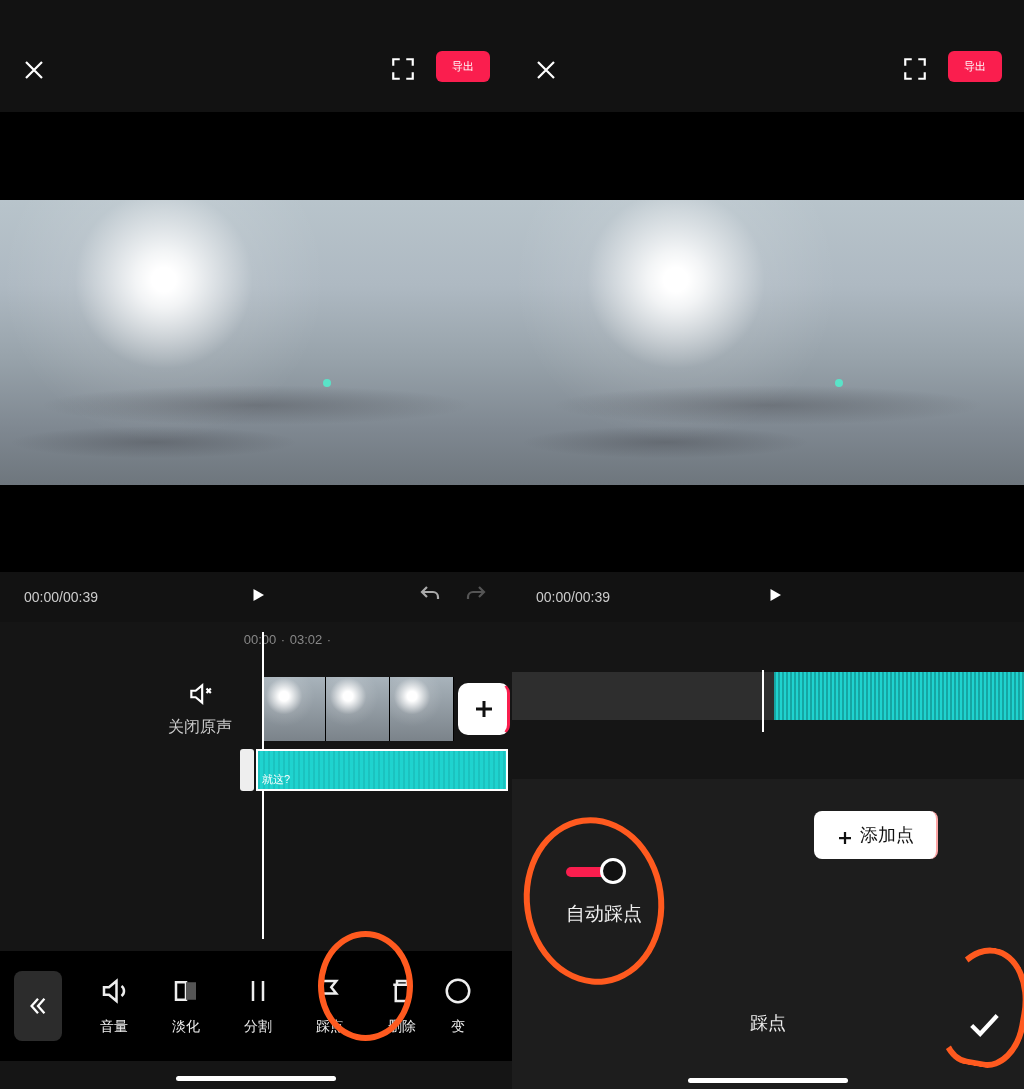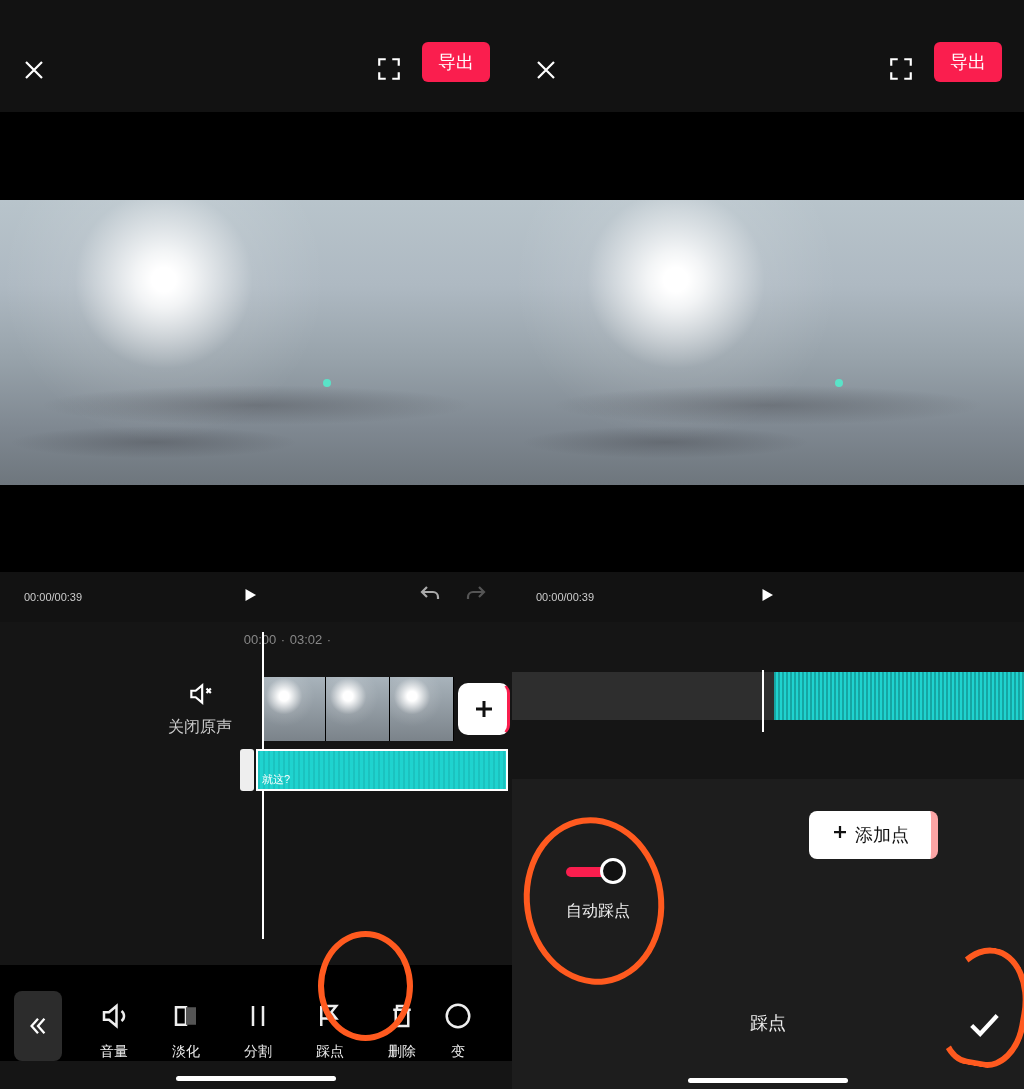--- a/index.html
+++ b/index.html
@@ -14,21 +14,21 @@
 .screen.right { background: #121212; }
 
 
 .hdr { height: 82px; display: flex; align-items: flex-end; padding: 0 22px 0 22px; }
 .hdr .spacer { flex: 1; }
 .close-icon { width: 24px; height: 24px; }
 .close-icon svg { width: 24px; height: 24px; stroke: #fff; stroke-width: 2.2; }
 .expand-icon { width: 26px; height: 26px; margin-right: 20px; }
 .expand-icon svg { width: 26px; height: 26px; stroke: #fff; stroke-width: 2; fill: none; }
 .export-btn {
-  background: #fa1e4e; color: #fff; font-size: 18px; padding: 8px 16px;
+  background: #fa1e4e; color: #fff; font-size: 11px; padding: 8px 16px;
   border-radius: 6px; border: none; cursor: pointer;
 }
 
 
 .preview-wrap { height: 460px; display: flex; align-items: center; justify-content: center; background: #000; margin-top: 30px; }
 .preview { width: 100%; height: 285px; position: relative; overflow: hidden; }
 .sky {
   width: 100%; height: 100%;
   background:
     radial-gradient(circle at 32% 28%, #fff 0%, #fff 3%, rgba(255,255,255,0.85) 7%, rgba(255,255,255,0.1) 22%, transparent 40%),
@@ -37,21 +37,21 @@
 .sky::after{
   content:""; position:absolute; inset:0;
   background:
     radial-gradient(ellipse 60% 10% at 50% 72%, rgba(60,60,65,0.35), transparent 70%),
     radial-gradient(ellipse 40% 8% at 30% 85%, rgba(50,50,55,0.3), transparent 70%);
 }
 .lens-dot{ position:absolute; left:63%; top:63%; width:8px; height:8px; border-radius:50%; background:#5ae3c8; }
 
 
 .transport { height: 50px; display: flex; align-items: center; padding: 0 24px; }
-.timecode { font-size: 11px; color: #ccc; }
+.timecode { font-size: 14px; color: #ccc; }
 .play { margin-left: auto; margin-right: auto; }
 .play svg{ width:18px; height:18px; fill:#fff; }
 .undo-redo { display: flex; gap: 22px; }
 .undo-redo svg{ width:24px; height:24px; stroke:#aaa; stroke-width:2.2; fill:none; }
 .undo-redo .redo svg{ stroke:#555; }
 
 
 .timeline-l { flex: 1; background: #151515; padding-top: 10px; position: relative; }
 .ruler { display:flex; color:#888; font-size:13px; padding-left: 240px; }
 .ruler span{ display:inline-block; width:40px; text-align:center; }
@@ -76,48 +76,48 @@
 }
 .audio-clip .wave{
   position:absolute; inset:0;
   background: repeating-linear-gradient(90deg, rgba(0,80,80,0.25) 0 2px, transparent 2px 5px);
   opacity:0.5;
 }
 .audio-clip .tag{ position:absolute; left:4px; bottom:2px; font-size:11px; color:#fff; }
 .playhead-l{ position:absolute; left:262px; top:10px; bottom:150px; width:2px; background:#fff; }
 
 
-.toolbar-l { position:absolute; left:0; right:0; bottom:28px; height:96px; display:flex; align-items:flex-end; padding-left:14px; background:#000; }
+.toolbar-l { position:absolute; left:0; right:0; bottom:28px; height:110px; display:flex; align-items:center; padding-left:14px; background:#000; }
 .collapse-btn{ width:48px; height:70px; background:#2c2c2c; border-radius:8px; display:flex; align-items:center; justify-content:center; margin-right:16px; cursor:pointer;}
 .collapse-btn svg{ width:22px; height:22px; stroke:#fff; stroke-width:2.5; fill:none; }
 .tool-item{ width:72px; text-align:center; cursor:pointer; }
 .tool-item svg{ width:30px; height:30px; stroke:#eee; stroke-width:2; fill:none; }
 .tool-item .lbl{ font-size:14px; color:#eee; margin-top:8px; }
 .home-ind{ position:absolute; left:50%; bottom:8px; transform:translateX(-50%); width:160px; height:5px; background:#fff; border-radius:3px; }
 
 
 .timeline-r { flex:1; background:#151515; position:relative; padding-top:50px; }
 .empty-track-wrap{ display:flex; }
 .empty-seg{ flex:1; background:#2e2e2e; height:48px; }
 .audio-seg{ width:250px; height:48px; background:#1fd3cf; position:relative; }
 .audio-seg .wave{ position:absolute; inset:0; background: repeating-linear-gradient(90deg, rgba(0,60,60,0.3) 0 2px, transparent 2px 4px); }
 .playhead-r{ position:absolute; left:250px; top:48px; height:62px; width:2px; background:#fff; }
 
 
 .beat-panel{ position:absolute; left:0; right:0; bottom:0; height:310px; background:#1d1d1d; }
 .add-beat-btn{
   position:absolute; top:32px; right:86px; background:#fff; color:#111; font-size:18px; font-weight:500;
-  padding:12px 22px; border-radius:8px; border:none; border-right:7px solid #fca5a5; cursor:pointer;
-  display:flex; align-items:flex-start; gap:6px;
+  padding:12px 22px; border-radius:8px; border:none; border-right:2px solid #fca5a5; cursor:pointer;
+  display:flex; align-items:flex-end; gap:6px;
 }
 .add-beat-btn svg{ width:18px; height:18px; stroke:#111; stroke-width:3; }
 .auto-toggle{ position:absolute; left:54px; top:88px; text-align:center; }
 .toggle-track{ width:52px; height:10px; background:#fa1e4e; border-radius:5px; position:relative; }
 .toggle-knob{ position:absolute; right:-8px; top:-9px; width:26px; height:26px; border-radius:50%; background:#111; border:3px solid #fff; }
-.auto-toggle .lbl{ font-size:16px; color:#eee; margin-top:24px; }
+.auto-toggle .lbl{ font-size:19px; color:#eee; margin-top:24px; }
 .beat-opts{ position:absolute; right:28px; top:114px; display:flex; gap:14px; }
 .beat-opt{ background:#333; color:#aaa; font-size:15px; padding:12px 18px; border-radius:6px; cursor:pointer; }
 .panel-title{ position:absolute; bottom:54px; left:50%; transform:translateX(-50%); font-size:18px; color:#eee; }
 .confirm-btn{ position:absolute; right:24px; bottom:44px; cursor:pointer; }
 .confirm-btn svg{ width:34px; height:34px; stroke:#fff; stroke-width:3; fill:none; }
 .home-ind-r{ position:absolute; left:50%; bottom:6px; transform:translateX(-50%); width:160px; height:5px; background:#fff; border-radius:3px; }
 
 
 .anno{ position:absolute; border:6px solid #ff5a1f; border-radius:50%; pointer-events:none; }
 .anno.a1{ width:95px; height:110px; }

